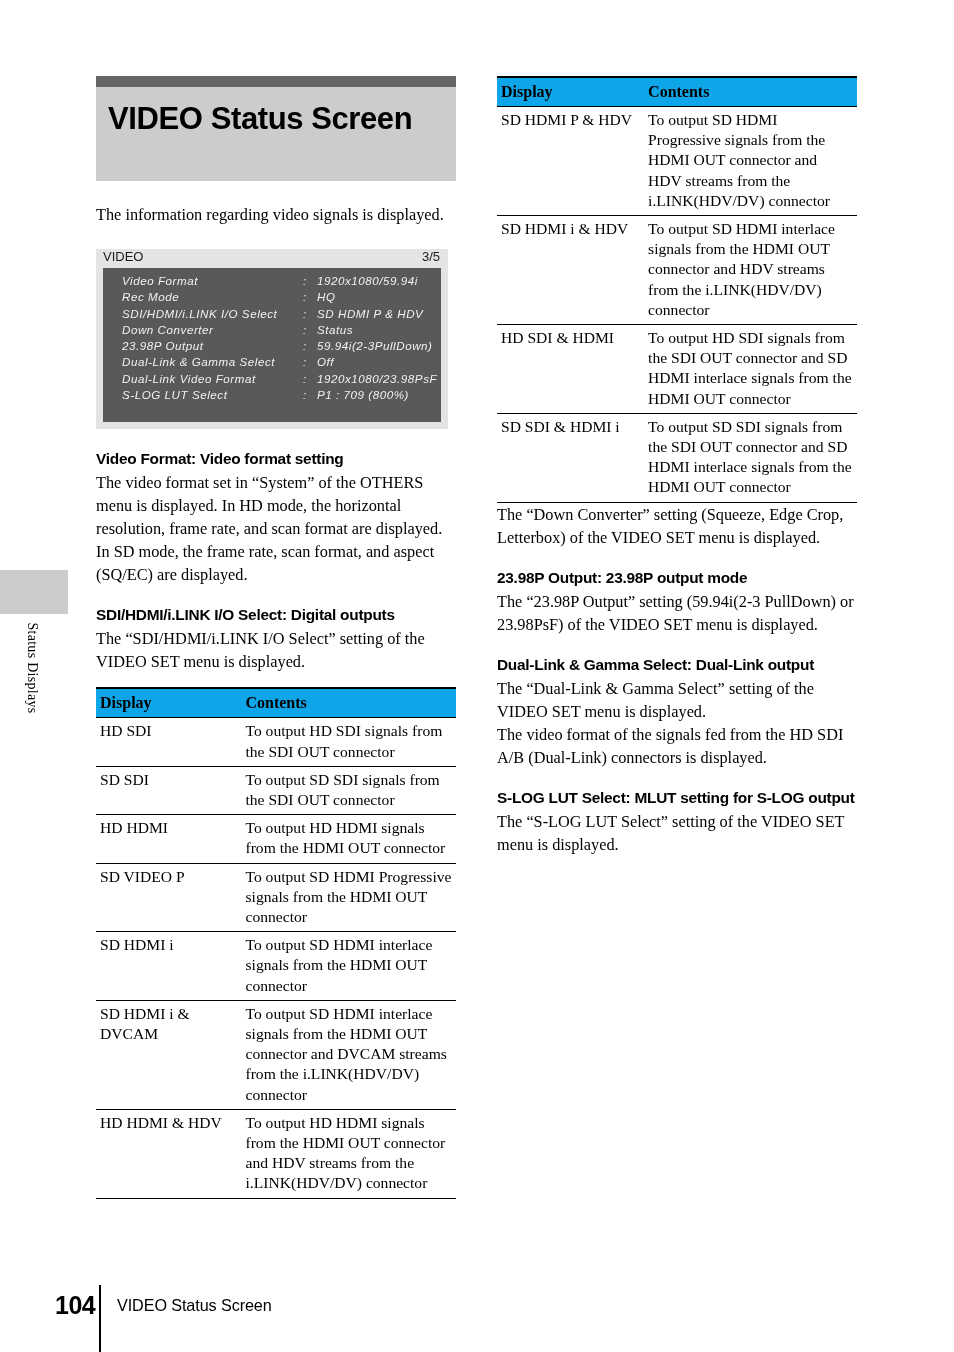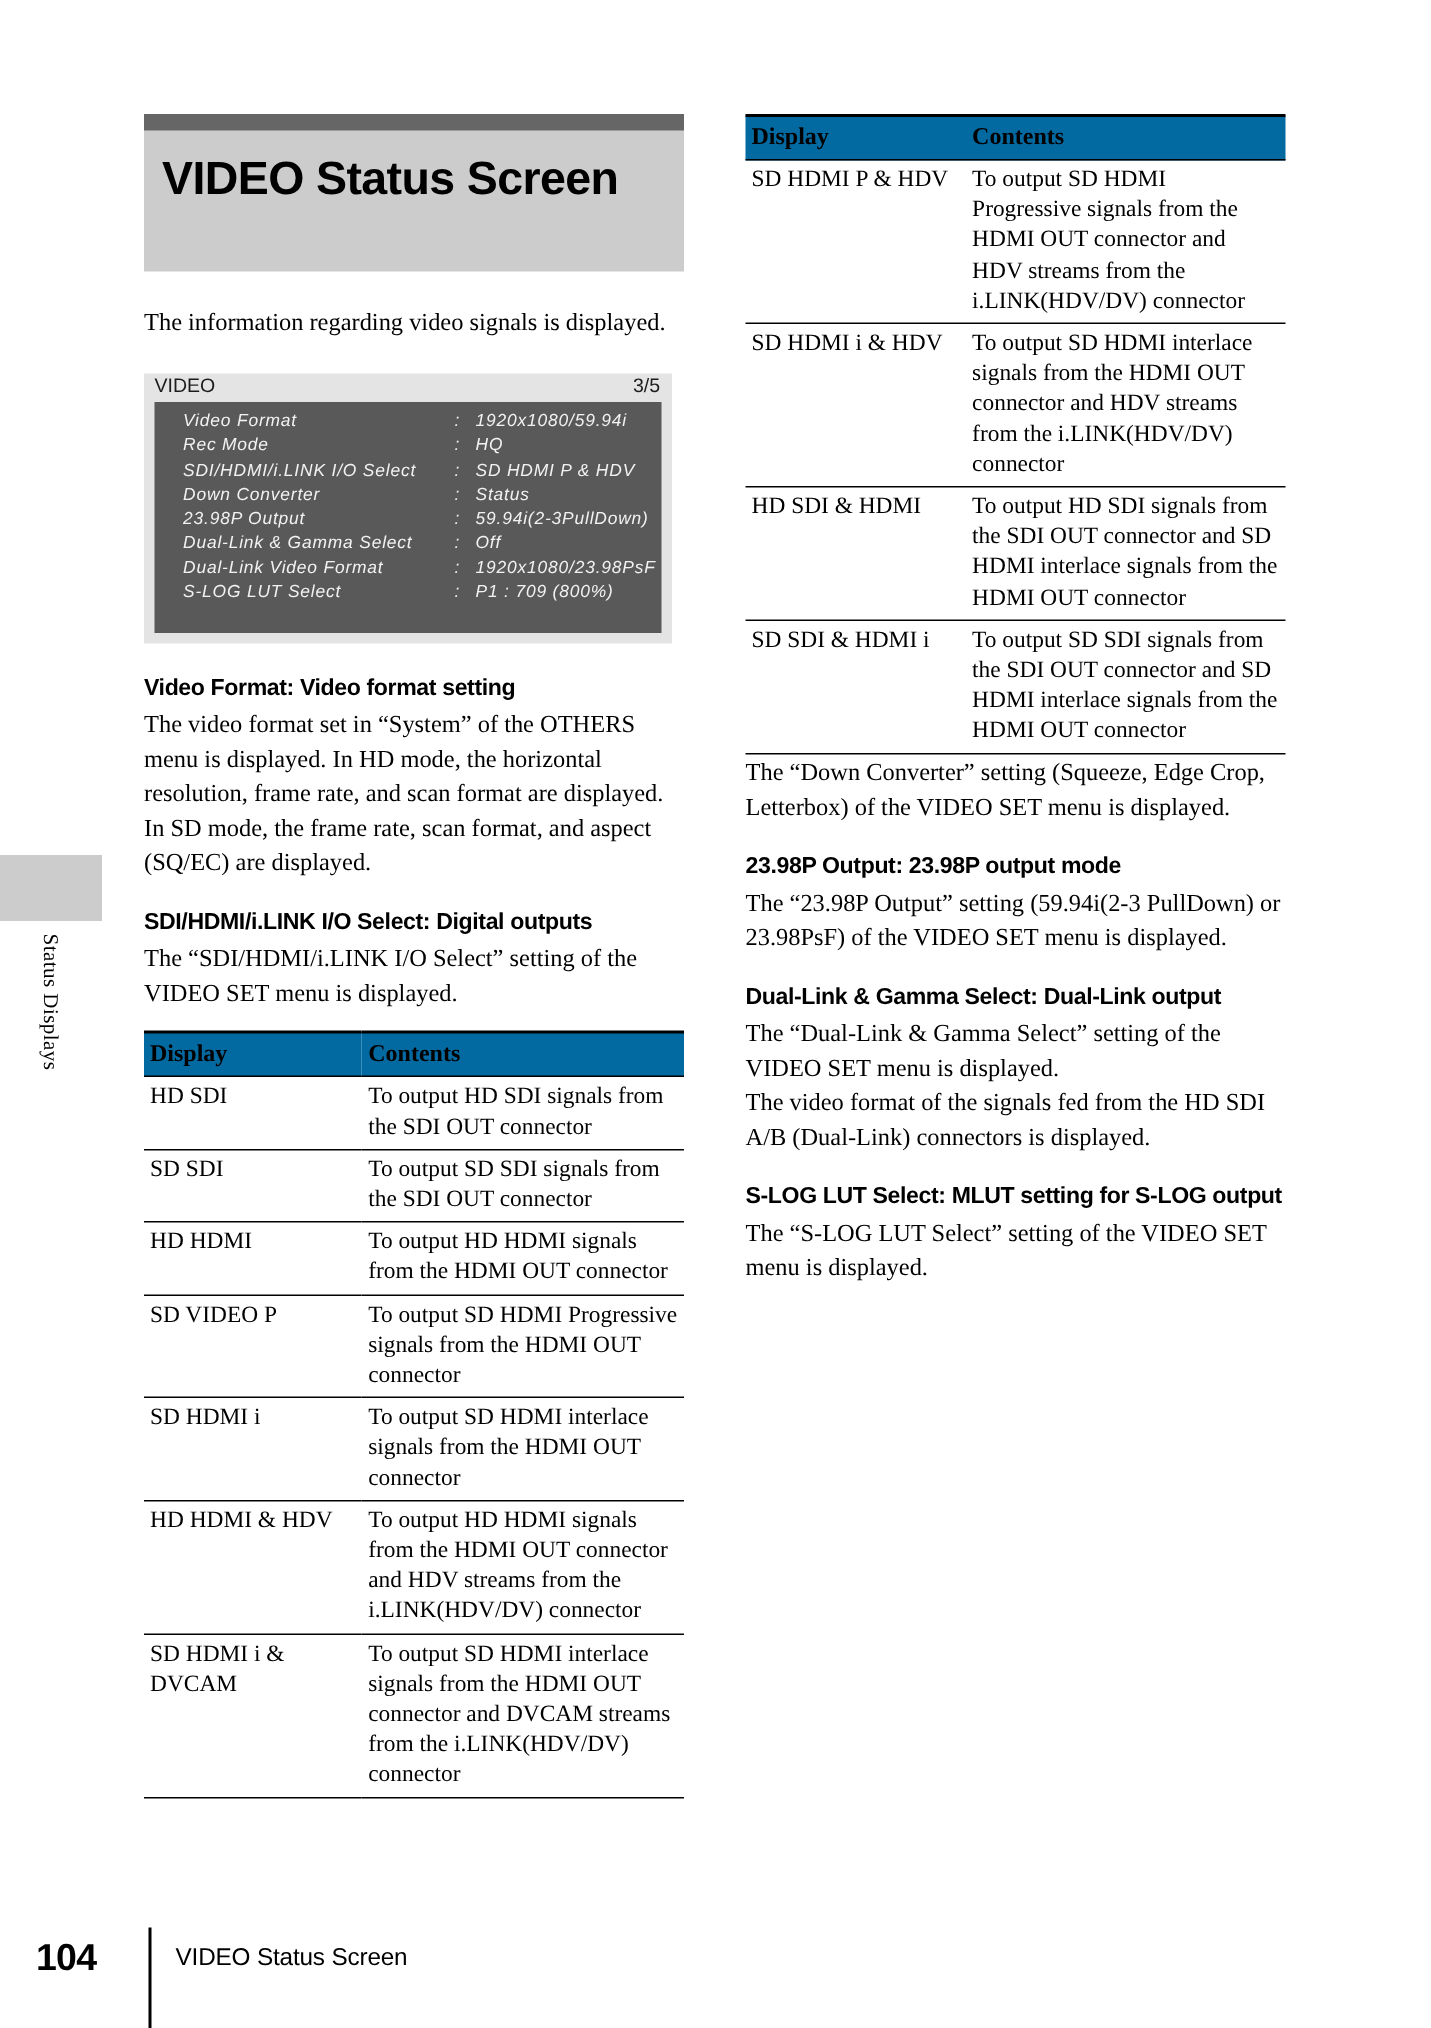--- a/index.html
+++ b/index.html
@@ -152,21 +152,21 @@
 
   
   .ref-table {
     width: 360px;
     border-collapse: collapse;
     margin-top: 14px;
     font-family: "Liberation Serif", serif;
   }
   .ref-table.tight { margin-top: 0; }
   .ref-table th {
-    background: #0369a1;
+    background: #0ea5e9;
     border-top: 2.2px solid #000;
     border-bottom: 1.1px solid #000;
     text-align: left;
     font-size: 16px;
     font-weight: bold;
     padding: 4px 4px 4px 4px;
     line-height: 20px;
   }
   .ref-table td {
     border-bottom: 0.9px solid #000;
@@ -186,21 +186,21 @@
   
   #footer {
     position: absolute;
     left: 0;
     top: 1285px;
     width: 954px;
     height: 67px;
   }
   #page-number {
     position: absolute;
-    left: 24px;
+    left: 55px;
     top: 6px;
     font-family: "Liberation Sans", sans-serif;
     font-size: 25px;
     font-weight: bold;
     letter-spacing: -0.5px;
   }
   #footer-rule {
     position: absolute;
     left: 99px;
     top: 0px;
@@ -309,26 +309,26 @@
       </tr>
       <tr>
         <td class="col-display">SD VIDEO P</td>
         <td class="col-contents">To output SD HDMI Progressive signals from the HDMI OUT connector</td>
       </tr>
       <tr>
         <td class="col-display">SD HDMI i</td>
         <td class="col-contents">To output SD HDMI interlace signals from the HDMI OUT connector</td>
       </tr>
       <tr>
+        <td class="col-display">SD HDMI i &amp; DVCAM</td>
+        <td class="col-contents">To output SD HDMI interlace signals from the HDMI OUT connector and DVCAM streams from the i.LINK(HDV/DV) connector</td>
+      </tr>
+      <tr>
         <td class="col-display">HD HDMI &amp; HDV</td>
         <td class="col-contents">To output HD HDMI signals from the HDMI OUT connector and HDV streams from the i.LINK(HDV/DV) connector</td>
-      </tr>
-      <tr>
-        <td class="col-display">SD HDMI i &amp; DVCAM</td>
-        <td class="col-contents">To output SD HDMI interlace signals from the HDMI OUT connector and DVCAM streams from the i.LINK(HDV/DV) connector</td>
       </tr>
     </tbody>
   </table>
 
 </div>
 
 <div id="col-right">
 
   <table class="ref-table right-tbl tight">
     <thead>

